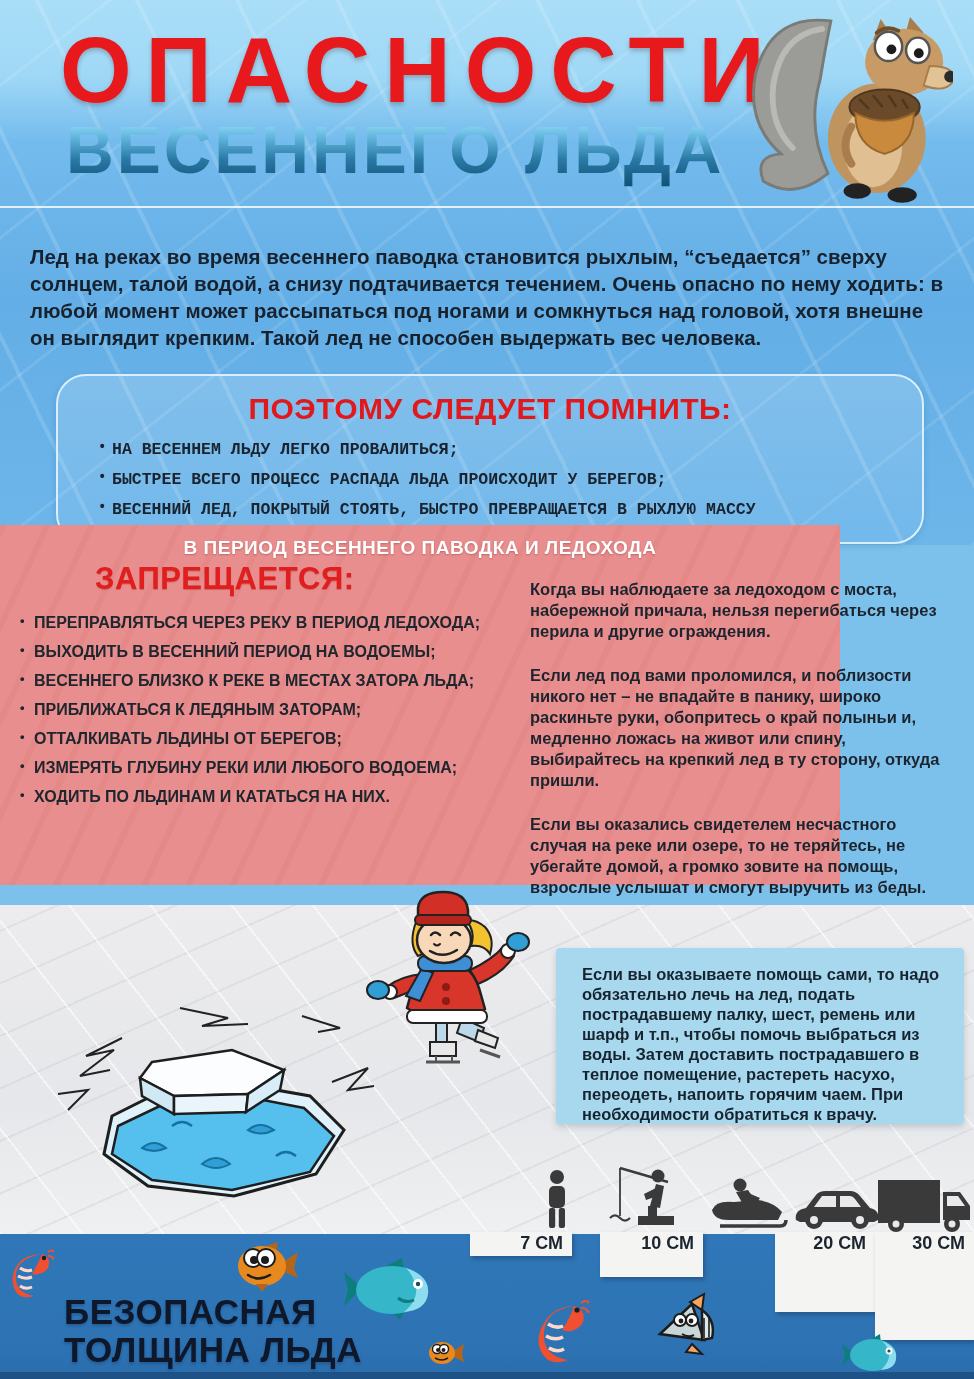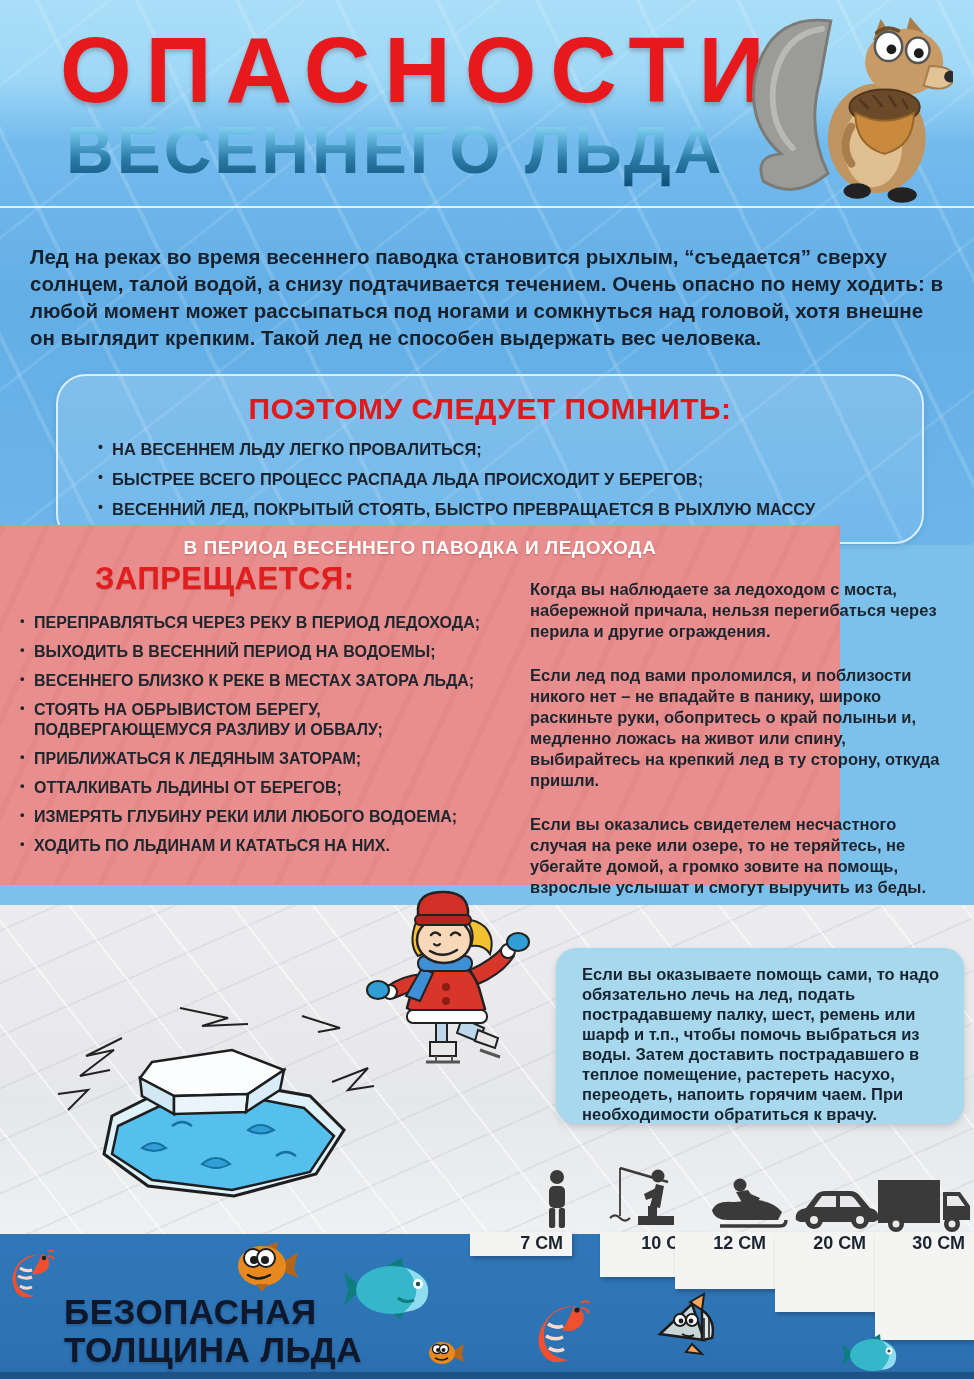--- a/index.html
+++ b/index.html
@@ -37,21 +37,21 @@
     position:absolute;left:56px;top:362px;width:864px;height:166px;
     border:2px solid #d9effd;border-radius:30px;
     background:linear-gradient(180deg,rgba(255,255,255,.18),rgba(160,210,245,.10));
     box-shadow:0 2px 6px rgba(30,70,110,.18);
     margin-top:12px;
   }
   .remember h2{
     margin:16px 0 14px 0;text-align:center;
     font-size:30px;font-weight:800;color:#e2191c;letter-spacing:.5px;
   }
-  .remember ul{margin:0;padding:0 44px 0 40px;list-style:none;}
+  .remember ul{margin:0;padding:0 44px 0 40px;list-style:none;font-family:Liberation Mono, monospace;}
   .remember li{
     font-size:16.5px;font-weight:700;color:#1a2430;margin-bottom:11px;position:relative;padding-left:14px;
   }
   .remember li::before{content:"•";position:absolute;left:0;top:-1px;color:#1a2430;font-size:14px;}
   
   .pink{
     position:absolute;left:0;top:525px;width:832px;height:360px;
     background:
       repeating-linear-gradient(115deg, rgba(150,40,40,.06) 0 6px, rgba(0,0,0,0) 6px 40px),
       #e98e8e;
@@ -80,21 +80,21 @@
   
   .icefield{
     position:absolute;left:0;top:905px;width:974px;height:329px;
     background:
       repeating-linear-gradient(52deg, rgba(255,255,255,.55) 0 2px, rgba(0,0,0,0) 2px 64px),
       repeating-linear-gradient(-24deg, rgba(200,202,208,.35) 0 2px, rgba(0,0,0,0) 2px 48px),
       linear-gradient(180deg,#ececee 0%,#e6e7ea 60%,#eef0f1 100%);
   }
   .help-box{
     position:absolute;left:556px;top:948px;width:408px;height:176px;
-    background:#a7d8ee;border-radius:20px;box-shadow:0 3px 6px rgba(80,100,120,.25);
+    background:#a7d8ee;border-radius:4px;box-shadow:0 3px 6px rgba(80,100,120,.25);
     padding:16px 22px 0 26px;box-sizing:border-box;
   }
   .help-box p{margin:0;font-size:16.5px;font-weight:700;color:#17242f;line-height:20px;}
   
   .th-icon{position:absolute;}
   .th-icon svg{display:block;}
   
   .water{
     position:absolute;left:0;top:1234px;width:974px;height:145px;
     background:linear-gradient(180deg,#2f77b8 0%,#2e74b5 70%,#2a6dad 100%);
@@ -163,21 +163,20 @@
     </ul>
   </div>
 
   <div class="pink">
     <div class="band-title">В ПЕРИОД ВЕСЕННЕГО ПАВОДКА И ЛЕДОХОДА</div>
     <div class="zapr-title">ЗАПРЕЩАЕТСЯ:</div>
     <ul class="forbidden-list">
       <li>ПЕРЕПРАВЛЯТЬСЯ ЧЕРЕЗ РЕКУ В ПЕРИОД ЛЕДОХОДА;</li>
       <li>ВЫХОДИТЬ В ВЕСЕННИЙ ПЕРИОД НА ВОДОЕМЫ;</li>
       <li>ВЕСЕННЕГО БЛИЗКО К РЕКЕ В МЕСТАХ ЗАТОРА ЛЬДА;</li>
-      <li style="width:440px">СТОЯТЬ НА ОБРЫВИСТОМ БЕРЕГУ, ПОДВЕРГАЮЩЕМУСЯ РАЗЛИВУ И ОБВАЛУ;</li>
       <li>ПРИБЛИЖАТЬСЯ К ЛЕДЯНЫМ ЗАТОРАМ;</li>
       <li>ОТТАЛКИВАТЬ ЛЬДИНЫ ОТ БЕРЕГОВ;</li>
       <li>ИЗМЕРЯТЬ ГЛУБИНУ РЕКИ ИЛИ ЛЮБОГО ВОДОЕМА;</li>
       <li>ХОДИТЬ ПО ЛЬДИНАМ И КАТАТЬСЯ НА НИХ.</li>
     </ul>
     <div class="advice">
       <p>Когда вы наблюдаете за ледоходом с моста, набережной причала, нельзя перегибаться через перила и другие ограждения.</p>
       <p>Если лед под вами проломился, и поблизости никого нет – не впадайте в панику, широко раскиньте руки, обопритесь о край полыньи и, медленно ложась на живот или спину, выбирайтесь на крепкий лед в ту сторону, откуда пришли.</p>
       <p>Если вы оказались свидетелем несчастного случая на реке или озере, то не теряйтесь, не убегайте домой, а громко зовите на помощь, взрослые услышат и смогут выручить из беды.</p>
     </div>
@@ -298,23 +297,20 @@
   <div class="water">
     <div class="water-bottom-shadow"></div>
   </div>
 
   <div class="step" style="left:470px;top:1232px;width:102px;height:24px;">
     <span>7 СМ</span>
   </div>
   <div class="step" style="left:600px;top:1232px;width:103px;height:45px;">
     <span>10 СМ</span>
   </div>
-  <div class="step" style="left:675px;top:1232px;width:100px;height:57px;">
-    <span>12 СМ</span>
-  </div>
   <div class="step" style="left:775px;top:1232px;width:100px;height:80px;">
     <span>20 СМ</span>
   </div>
   <div class="step" style="left:875px;top:1232px;width:99px;height:108px;">
     <span>30 СМ</span>
   </div>
 
   <div class="safe-title">
     <div>БЕЗОПАСНАЯ</div>
     <div>ТОЛЩИНА ЛЬДА</div>

